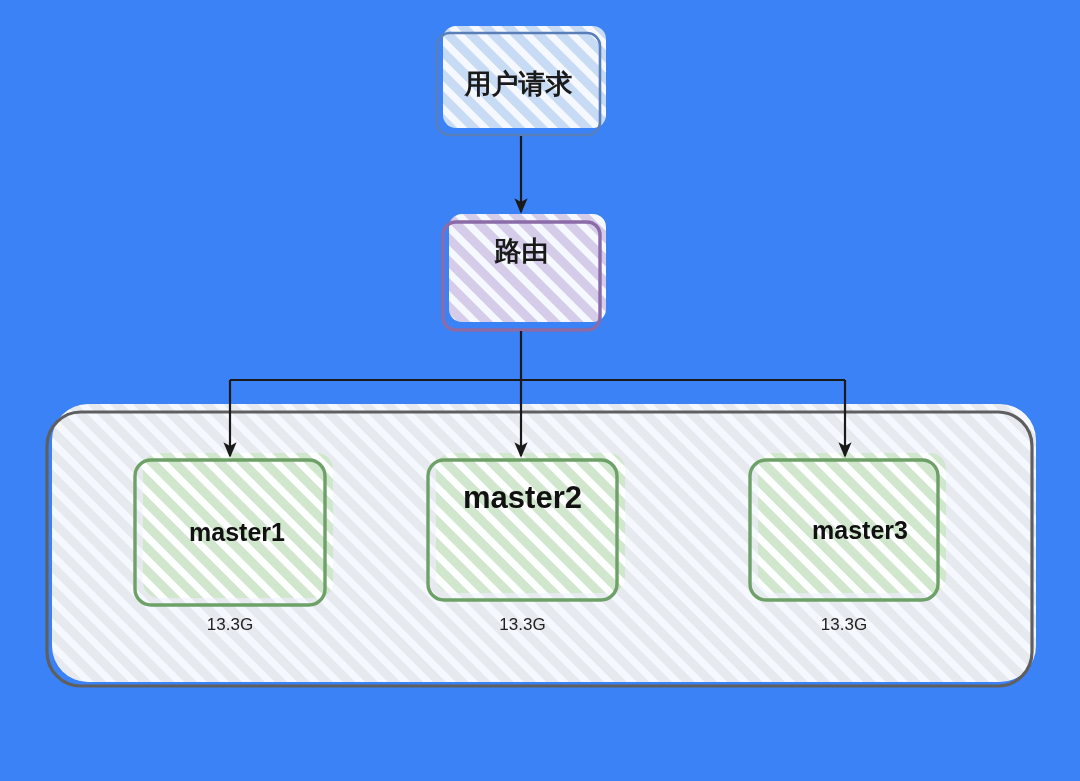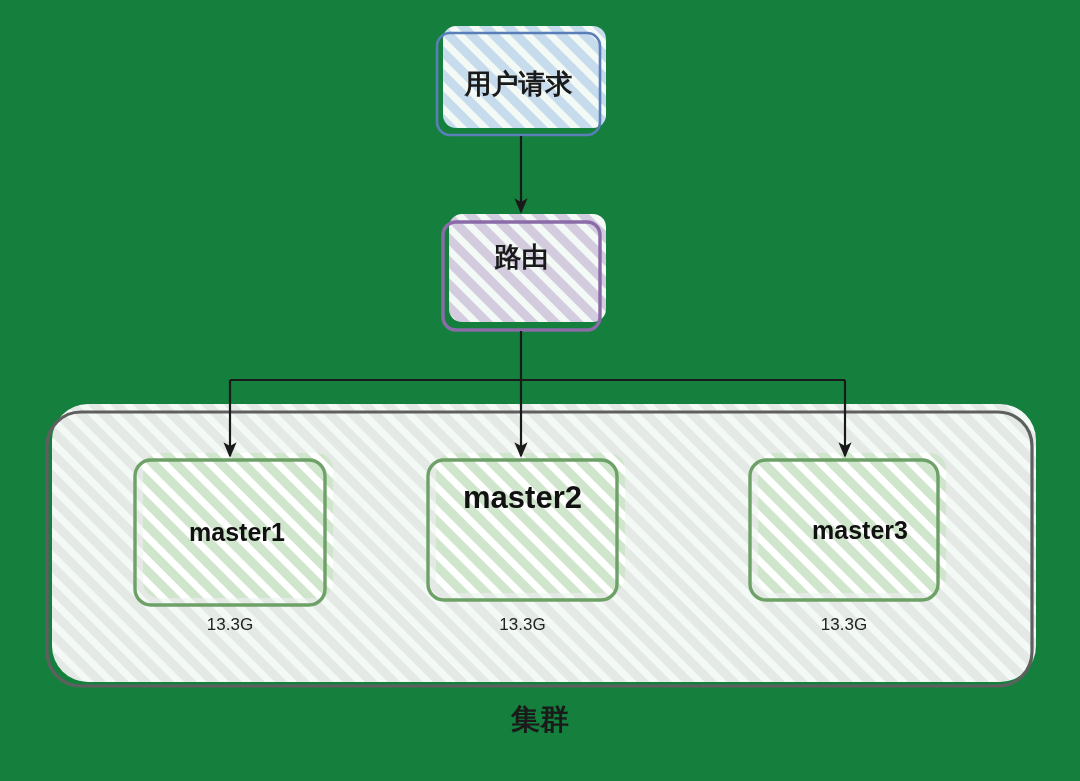--- a/index.html
+++ b/index.html
@@ -7,21 +7,21 @@
     padding: 0;
     background: #ffffff;
   }
   body {
     font-family: "Liberation Sans", "DejaVu Sans", sans-serif;
   }
   #canvas {
     position: relative;
     width: 1080px;
     height: 781px;
-    background: #15803d;
+    background: #3b82f6;
     overflow: hidden;
   }
   #diagram-svg {
     position: absolute;
     left: 0;
     top: 0;
     width: 1080px;
     height: 781px;
   }
   .node-label {
@@ -43,21 +43,21 @@
     color: #111111;
   }
   .size-label {
     font-family: "Liberation Sans", "DejaVu Sans", sans-serif;
     font-weight: 400;
     color: #222222;
     font-size: 17px;
     text-align: center;
   }
   #label-user-request { left: 437px; top: 33px;  width: 163px; height: 102px; font-size: 27px; }
-  #label-router       { left: 443px; top: 212px; width: 157px; height: 90px; font-size: 27px; border-radius: 17px; }
+  #label-router       { left: 443px; top: 206px; width: 157px; height: 90px; font-size: 27px; border-radius: 17px; }
   #label-master-1     { left: 135px; top: 460px; width: 204px; height: 145px; font-size: 25px; }
   #label-master-2     { left: 428px; top: 436px; width: 189px; height: 124px; font-size: 31px; }
   #label-master-3     { left: 750px; top: 460px; width: 188px; height: 140px; font-size: 25px; margin-left: 16px; }
   #label-size-1       { left: 135px; top: 612px; width: 190px; height: 26px; }
   #label-size-2       { left: 428px; top: 612px; width: 189px; height: 26px; }
   #label-size-3       { left: 750px; top: 612px; width: 188px; height: 26px; }
   #label-cluster      { left: 440px; top: 698px; width: 200px; height: 44px; font-size: 29px; }
 </style>
 </head>
 <body>
@@ -134,15 +134,14 @@
   <div class="node-label cjk-label" id="label-router">路由</div>
 
   <div class="node-label latin-label" id="label-master-1">master1</div>
   <div class="node-label latin-label" id="label-master-2">master2</div>
   <div class="node-label latin-label" id="label-master-3">master3</div>
 
   <div class="node-label size-label" id="label-size-1">13.3G</div>
   <div class="node-label size-label" id="label-size-2">13.3G</div>
   <div class="node-label size-label" id="label-size-3">13.3G</div>
 
-  <div class="node-label cjk-label" id="label-cluster">集群</div>
 
 </div>
 
 </body></html>

